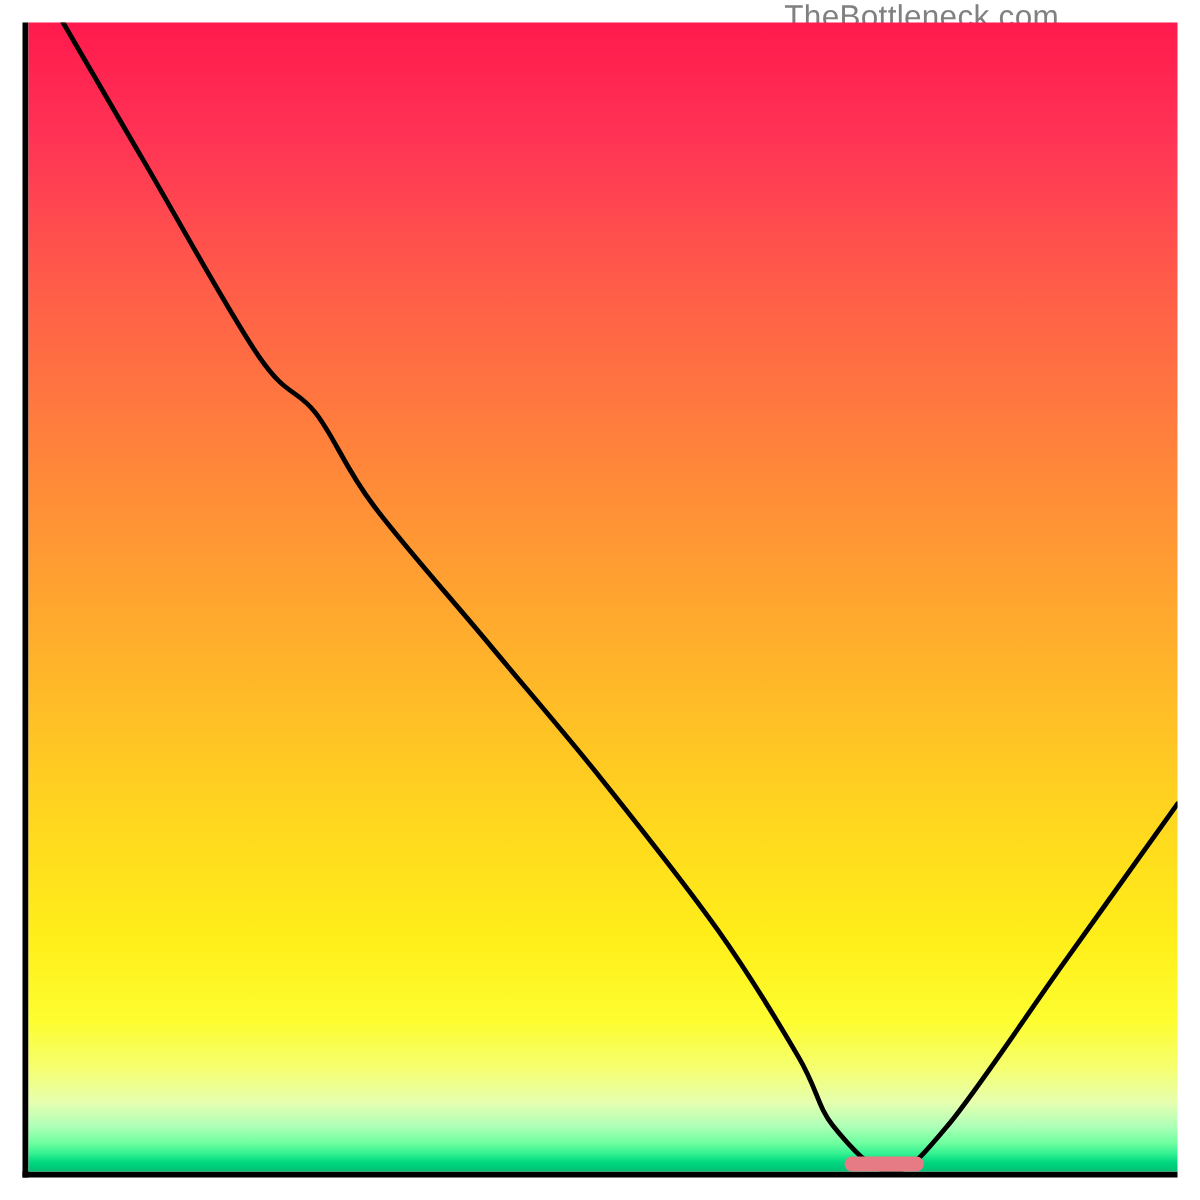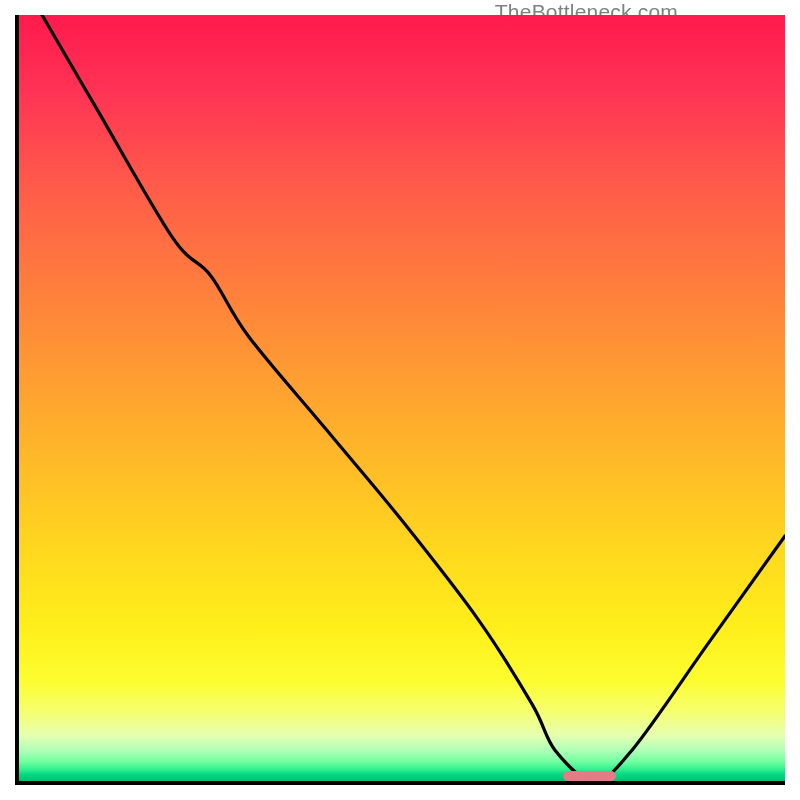--- a/index.html
+++ b/index.html
@@ -8,20 +8,21 @@
     width: 800px;
     height: 800px;
     background: #ffffff;
     overflow: hidden;
     font-family: Arial, Helvetica, sans-serif;
   }
   .chart-container {
     position: relative;
     width: 692px;
     height: 800px;
+    padding-left: 28px;
   }
   .plot-area {
     position: absolute;
     left: 15px;
     top: 15px;
     width: 770px;
     height: 770px;
     border: 4px solid #000;
     border-top: none;
     border-right: none;

